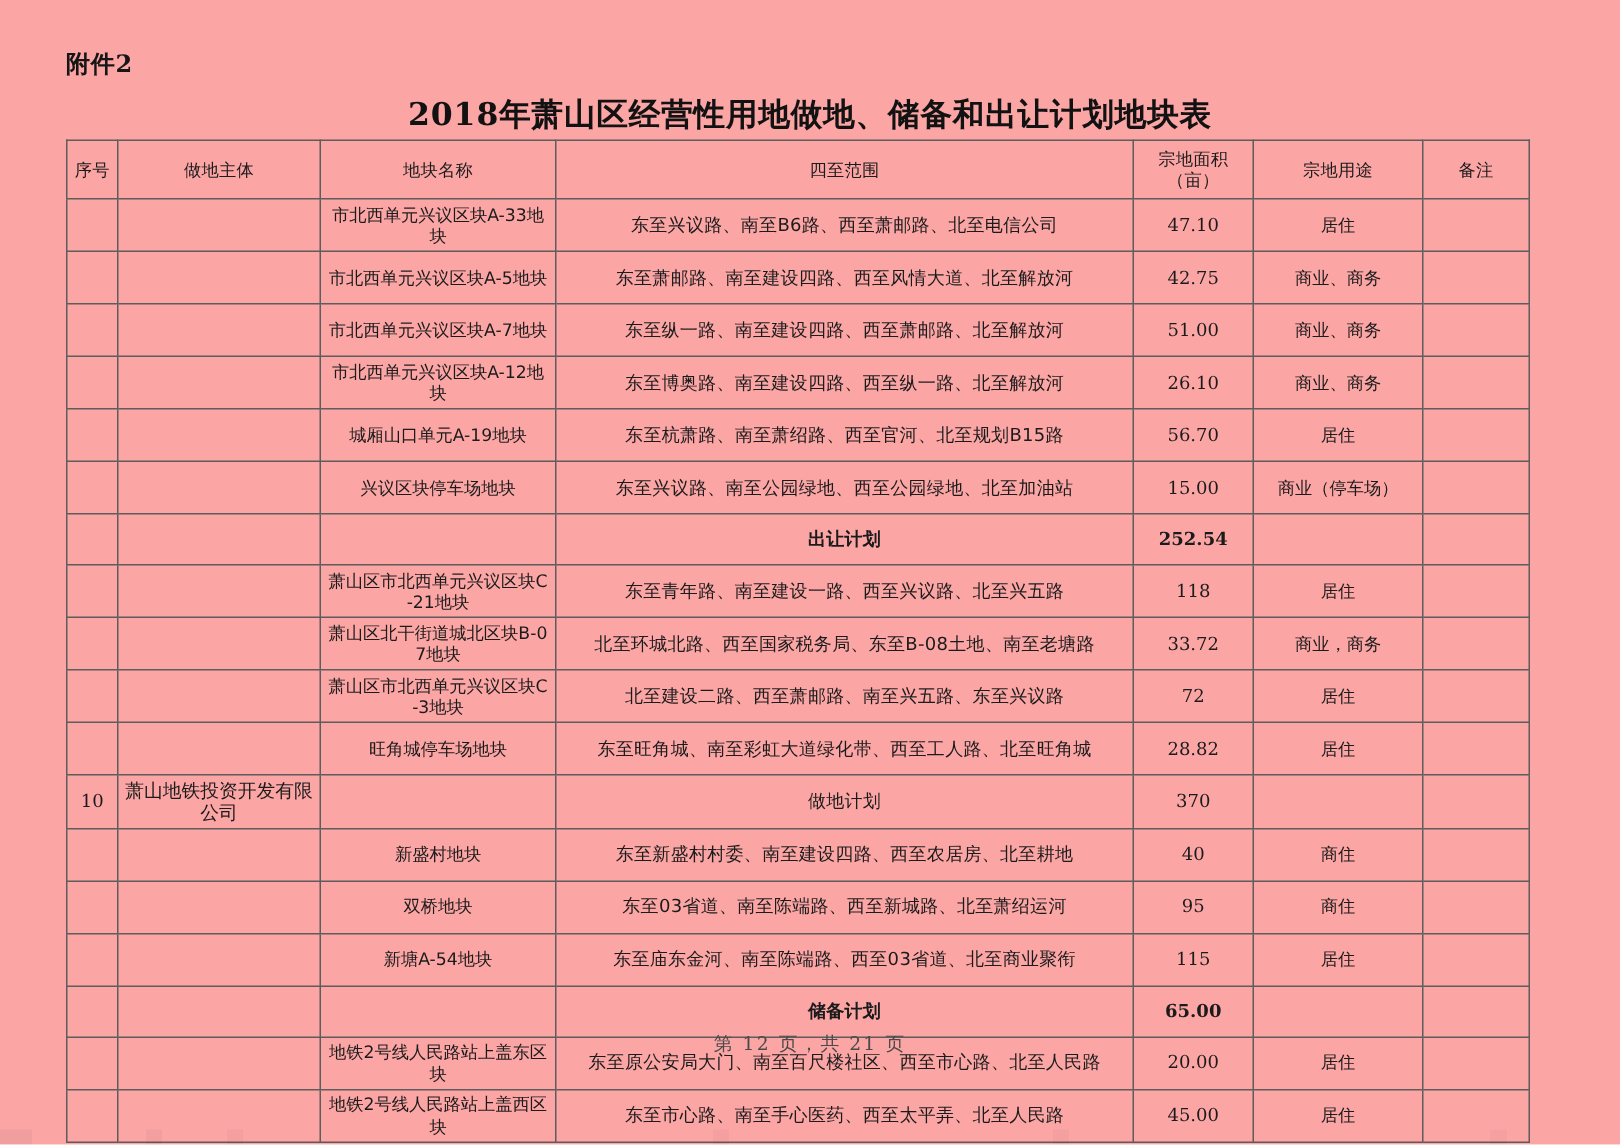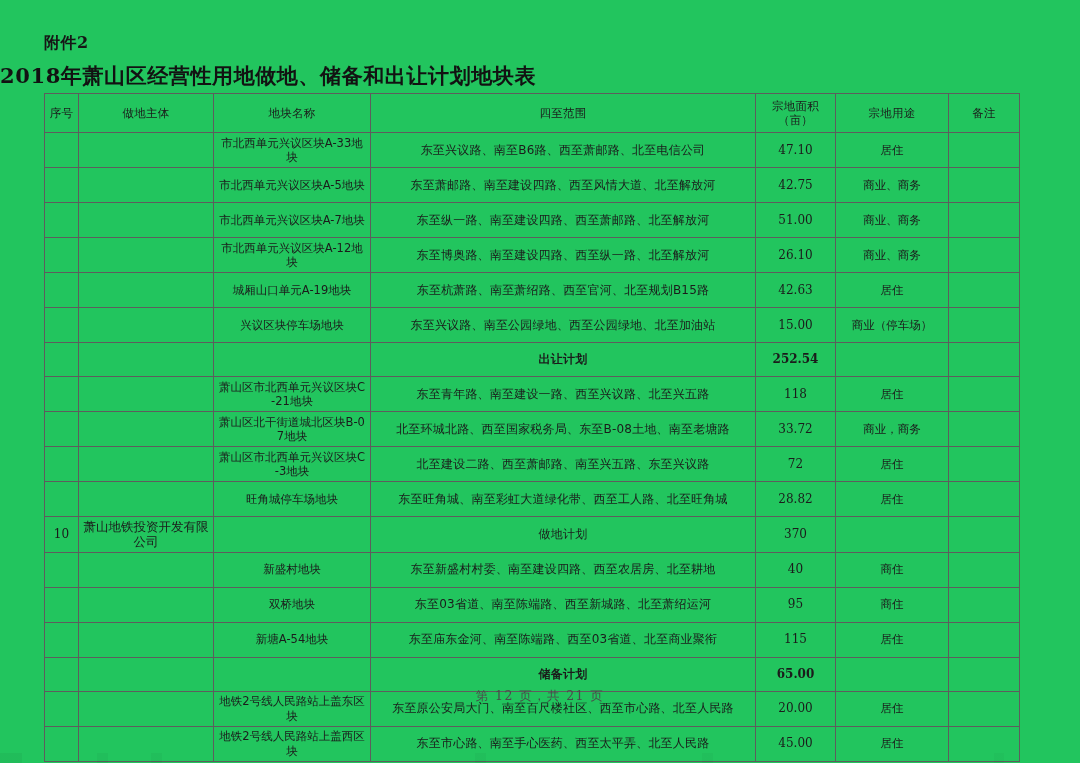--- a/index.html
+++ b/index.html
@@ -14,21 +14,21 @@
     position: relative;
     font-family: "DejaVu Sans", "Liberation Sans", sans-serif;
     color: #1c1c1c;
     overflow: hidden;
   }
 
   
   .page {
     position: absolute;
     inset: 0;
-    background: #22c55e;
+    background: #fca5a5;
     padding: 0;
   }
 
   
   .scan-edge {
     position: absolute;
     left: 0;
     right: 0;
     bottom: 0;
     height: 10px;
@@ -53,21 +53,21 @@
     color: #161616;
     font-family: "DejaVu Serif", "Liberation Serif", serif;
   }
 
   
   .doc-title {
     position: absolute;
     left: 0;
     right: 0;
     top: 62px;
-    text-align: left;
+    text-align: center;
     font-size: 21px;
     font-weight: 700;
     letter-spacing: .6px;
     color: #121212;
     font-family: "DejaVu Serif", "Liberation Serif", serif;
   }
 
   
   .tbl-wrap {
     position: absolute;
@@ -202,21 +202,21 @@
             <td class="cell-scope">东至博奥路、南至建设四路、西至纵一路、北至解放河</td>
             <td class="cell-area">26.10</td>
             <td class="cell-use">商业、商务</td>
             <td class="cell-note"></td>
           </tr>
           <tr class="data-row">
             <td class="cell-seq"></td>
             <td class="cell-subject"></td>
             <td class="cell-name">城厢山口单元A-19地块</td>
             <td class="cell-scope">东至杭萧路、南至萧绍路、西至官河、北至规划B15路</td>
-            <td class="cell-area">42.63</td>
+            <td class="cell-area">56.70</td>
             <td class="cell-use">居住</td>
             <td class="cell-note"></td>
           </tr>
           <tr class="data-row">
             <td class="cell-seq"></td>
             <td class="cell-subject"></td>
             <td class="cell-name">兴议区块停车场地块</td>
             <td class="cell-scope">东至兴议路、南至公园绿地、西至公园绿地、北至加油站</td>
             <td class="cell-area">15.00</td>
             <td class="cell-use">商业（停车场）</td>

